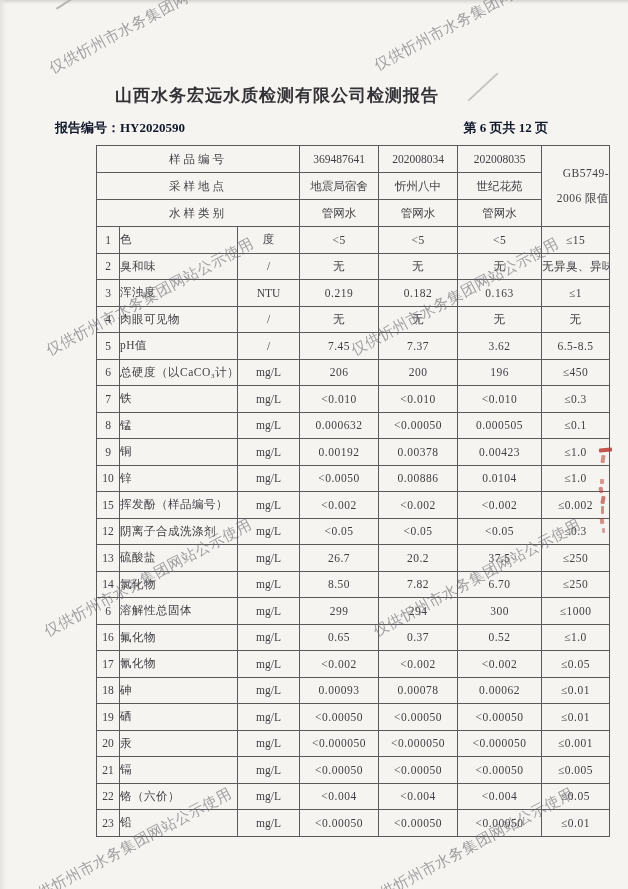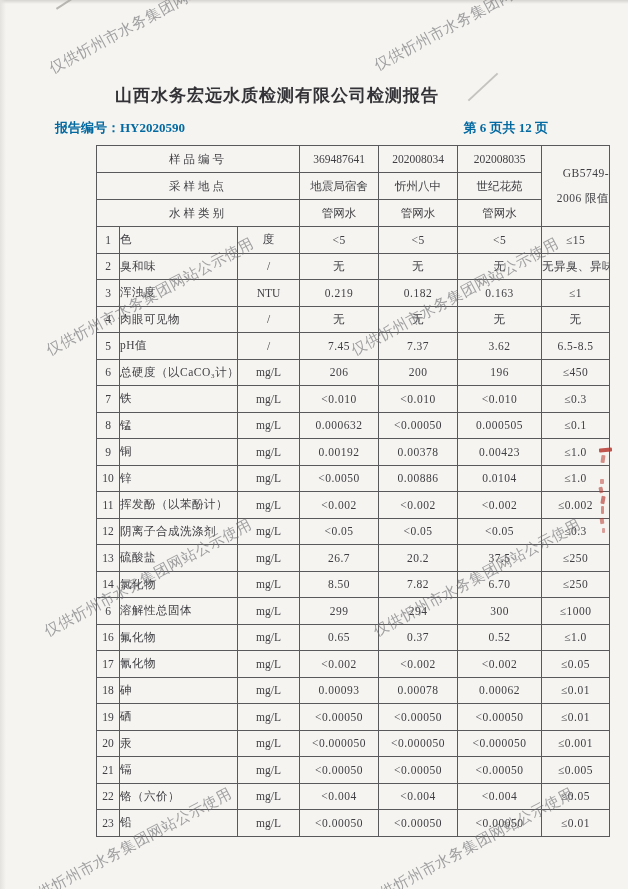--- a/index.html
+++ b/index.html
@@ -13,21 +13,21 @@
     background:linear-gradient(#d6d4d0,rgba(214,212,208,0));}
   .edge-left{position:absolute;top:0;left:0;bottom:0;width:6px;
     background:linear-gradient(90deg,#e4e2de,rgba(228,226,222,0));}
   .title{
     position:absolute;top:84px;left:0;width:554px;text-align:center;
     font-size:17px;font-weight:bold;letter-spacing:1px;color:#333236;
   }
   .meta{
     position:absolute;top:119px;left:55px;width:493px;
     display:flex;justify-content:space-between;
-    font-size:13px;font-weight:bold;color:#0369a1;
+    font-size:13px;font-weight:bold;color:#0f172a;
   }
   table.report{
     position:absolute;left:48px;top:145px;width:513px;
     border-collapse:collapse;table-layout:fixed;
     border:1.5px solid #4a4a4c;
     margin-left:48px;
   }
   table.report td{
     border:1px solid #59595c;padding:0;overflow:hidden;
     font-size:11.5px;vertical-align:middle;white-space:nowrap;
@@ -216,22 +216,22 @@
           <td class="c">10</td>
           <td class="pname">锌</td>
           <td class="c">mg/L</td>
           <td class="c val">&lt;0.0050</td>
           <td class="c val">0.00886</td>
           <td class="c val">0.0104</td>
           <td class="c val">≤1.0</td>
         </tr>
 
         <tr>
-          <td class="c">11</td>
-          <td class="pname">挥发酚（以苯酚计）</td>
+          <td class="c">15</td>
+          <td class="pname">挥发酚（样品编号）</td>
           <td class="c">mg/L</td>
           <td class="c val">&lt;0.002</td>
           <td class="c val">&lt;0.002</td>
           <td class="c val">&lt;0.002</td>
           <td class="c val">≤0.002</td>
         </tr>
 
         <tr>
           <td class="c">12</td>
           <td class="pname">阴离子合成洗涤剂</td>

